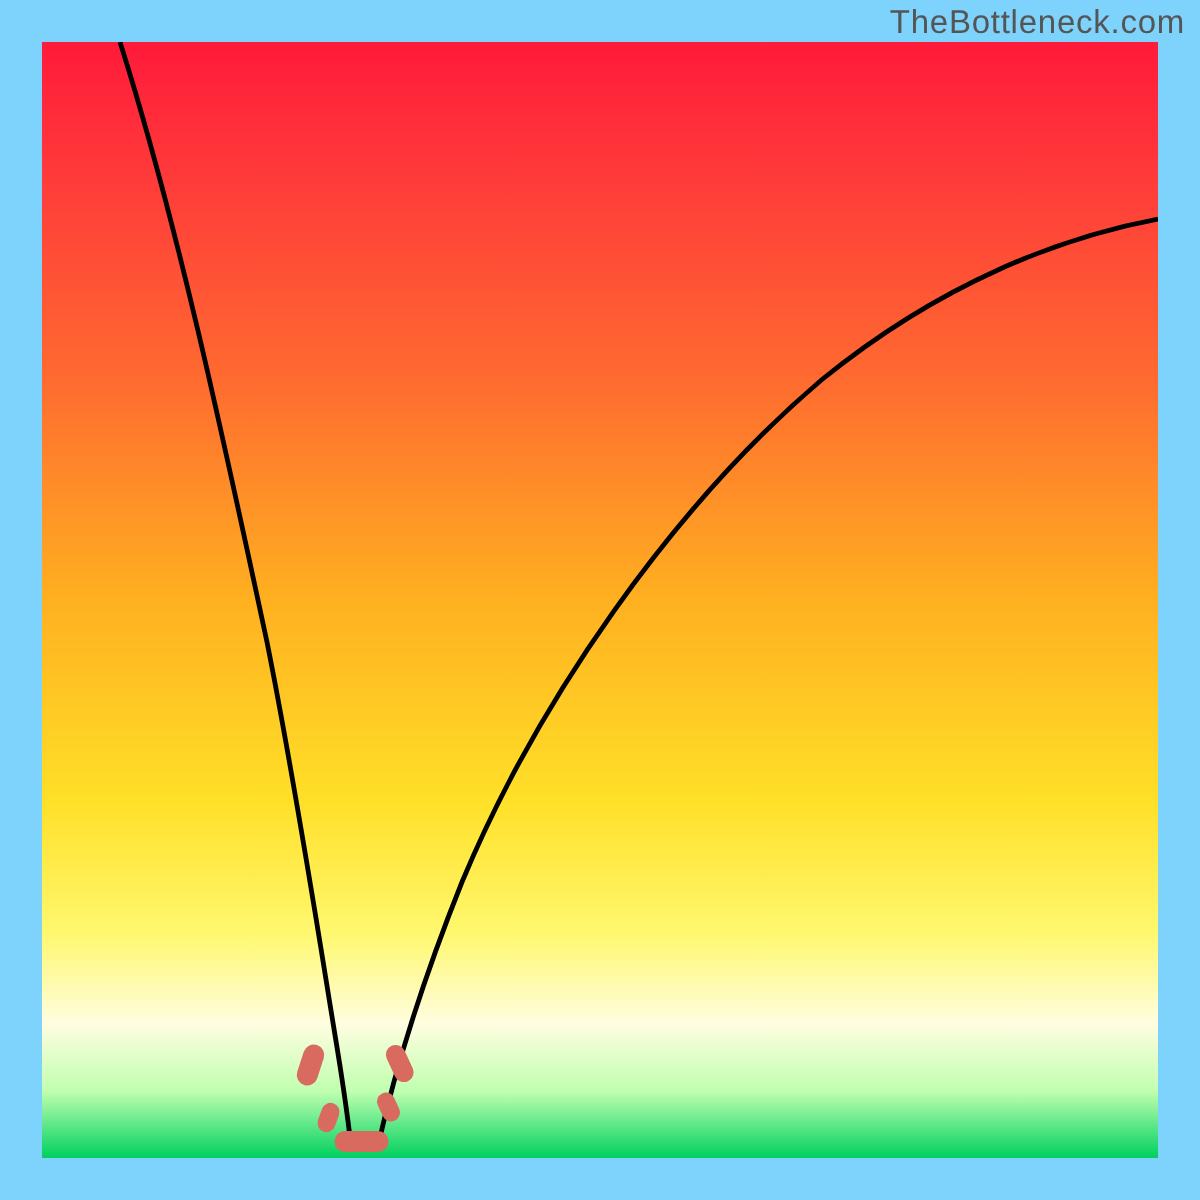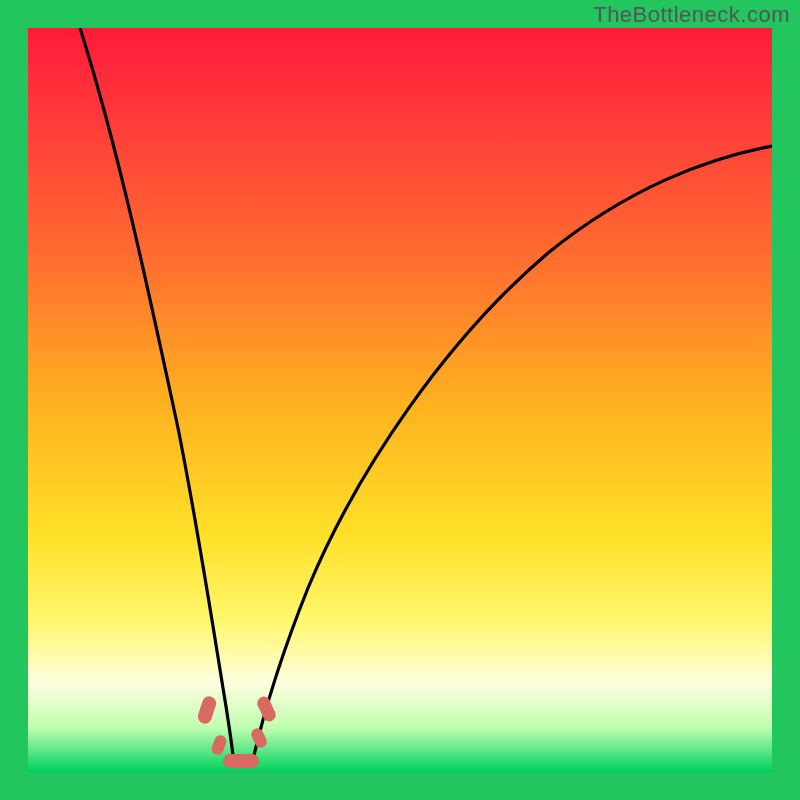--- a/index.html
+++ b/index.html
@@ -8,21 +8,21 @@
     width: 800px;
     height: 800px;
     background: #000;
     font-family: Arial, Helvetica, sans-serif;
     overflow: hidden;
   }
   .frame {
     position: relative;
     width: 800px;
     height: 800px;
-    background: #22c55e;
+    background: #7dd3fc;
   }
   .plot {
     position: absolute;
     left: 28px;
     top: 28px;
     width: 744px;
     height: 744px;
     background: linear-gradient(
       to bottom,
       #ff1a3a 0%,

